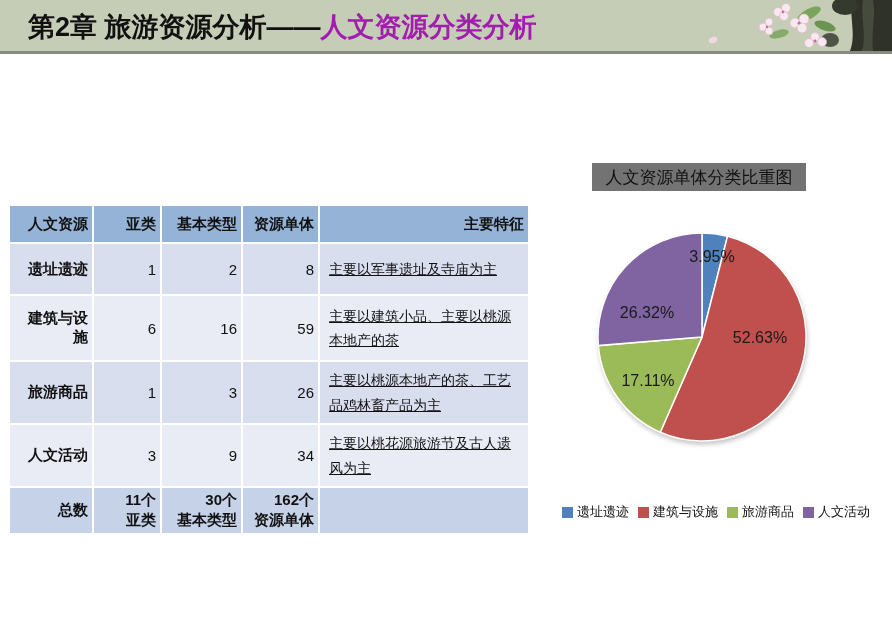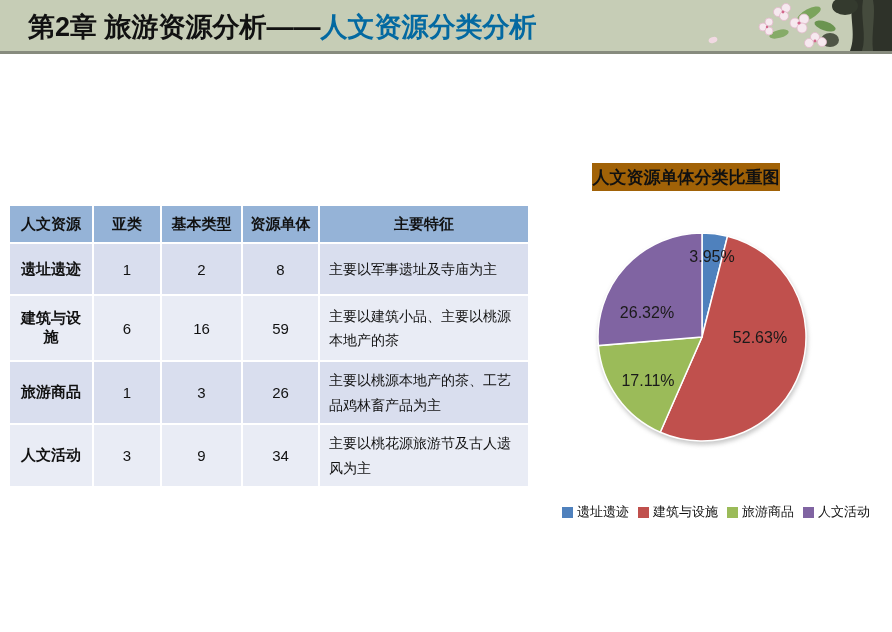--- a/index.html
+++ b/index.html
@@ -4,44 +4,44 @@
 <style>
   html,body{margin:0;padding:0;background:#fff;}
   .canvas{position:relative;width:892px;height:632px;overflow:hidden;background:#ffffff;
           font-family:"Liberation Sans","DejaVu Sans",sans-serif;color:#111;}
 
   
   .banner{position:absolute;left:0;top:0;width:892px;height:54px;background:#c6cdb6;
           border-bottom:3px solid #878b7e;box-sizing:border-box;}
   .banner-title{position:absolute;left:28px;top:9px;font-size:27px;font-weight:bold;
                 white-space:nowrap;letter-spacing:0;}
-  .banner-title .accent{color:#0369a1;}
+  .banner-title .accent{color:#a21caf;}
   .blossom{position:absolute;right:0;top:0;}
 
   
   .table-title{position:absolute;left:128px;top:166px;font-size:18px;font-weight:bold;}
   .table-title .bullet{font-size:13px;vertical-align:2px;margin-right:6px;}
   table.resource-table{position:absolute;left:8px;top:204px;width:520px;
                        border-collapse:collapse;table-layout:fixed;}
   .resource-table th,.resource-table td{border:2px solid #fff;box-sizing:border-box;
-       text-align:center;vertical-align:middle;padding:2px 4px;}
+       text-align:right;vertical-align:middle;padding:2px 4px;}
   .resource-table th{background:#95b3d7;font-size:15px;font-weight:bold;height:38px;}
   tr.band-a td{background:#d9deee;}
   tr.band-b td{background:#e9ecf5;}
   tr.total td{background:#c6d2e8;font-weight:bold;font-size:15px;height:46px;}
   td.cat{font-weight:bold;font-size:15px;}
   td.num{font-size:15px;}
-  td.feat{text-align:left;font-size:14px;line-height:1.75;padding:6px 9px;}
+  td.feat{text-align:left;font-size:14px;line-height:1.75;padding:6px 9px;text-decoration:underline;}
   .h52{height:52px;}.h66{height:66px;}.h62{height:62px;}.h60{height:60px;}
   .tline{display:block;line-height:1.35;}
 
   
-  .chart-title{position:absolute;left:592px;top:163px;width:188px;height:28px;background:#a16207;
+  .chart-title{position:absolute;left:592px;top:163px;width:214px;height:28px;background:#737373;
                display:flex;align-items:center;justify-content:center;
-               font-size:17px;font-weight:bold;}
+               font-size:17px;font-weight:normal;}
   .pie-wrap{position:absolute;left:580px;top:222px;width:250px;height:230px;}
   .pie-wrap svg{filter:drop-shadow(1px 3px 2px rgba(120,120,120,0.40));}
   .pie-label{font-size:16px;fill:#1a1a1a;}
   .legend{position:absolute;left:540px;top:503px;width:352px;display:flex;
           justify-content:center;align-items:center;gap:9px;font-size:13px;}
   .legend-item{display:flex;align-items:center;gap:4px;white-space:nowrap;}
   .swatch{width:11px;height:11px;display:inline-block;}
 </style>
 </head>
 <body>
@@ -122,20 +122,36 @@
         <td class="num">26</td>
         <td class="feat">主要以桃源本地产的茶、工艺品鸡林畜产品为主</td>
       </tr>
       <tr class="band-b h60">
         <td class="cat">人文活动</td>
         <td class="num">3</td>
         <td class="num">9</td>
         <td class="num">34</td>
         <td class="feat">主要以桃花源旅游节及古人遗风为主</td>
       </tr>
+      <tr class="total">
+        <td>总数</td>
+        <td>
+            <span class="tline">11个</span>
+            <span class="tline">亚类</span>
+          </td>
+        <td>
+            <span class="tline">30个</span>
+            <span class="tline">基本类型</span>
+          </td>
+        <td>
+            <span class="tline">162个</span>
+            <span class="tline">资源单体</span>
+          </td>
+        <td></td>
+      </tr>
     </tbody>
   </table>
 
   <div class="chart-title">人文资源单体分类比重图</div>
 
   <div class="pie-wrap">
     <svg id="pie-svg" width="250" height="230" viewBox="0 0 250 230">
         <path d="M122,115 L122.00,11.00 A104,104 0 0 1 147.54,14.19 Z" fill="#4f81bd" stroke="#ffffff" stroke-width="1.5"></path>
         <path d="M122,115 L147.54,14.19 A104,104 0 1 1 80.25,210.25 Z" fill="#c0504d" stroke="#ffffff" stroke-width="1.5"></path>
         <path d="M122,115 L80.25,210.25 A104,104 0 0 1 18.36,123.60 Z" fill="#9bbb59" stroke="#ffffff" stroke-width="1.5"></path>

